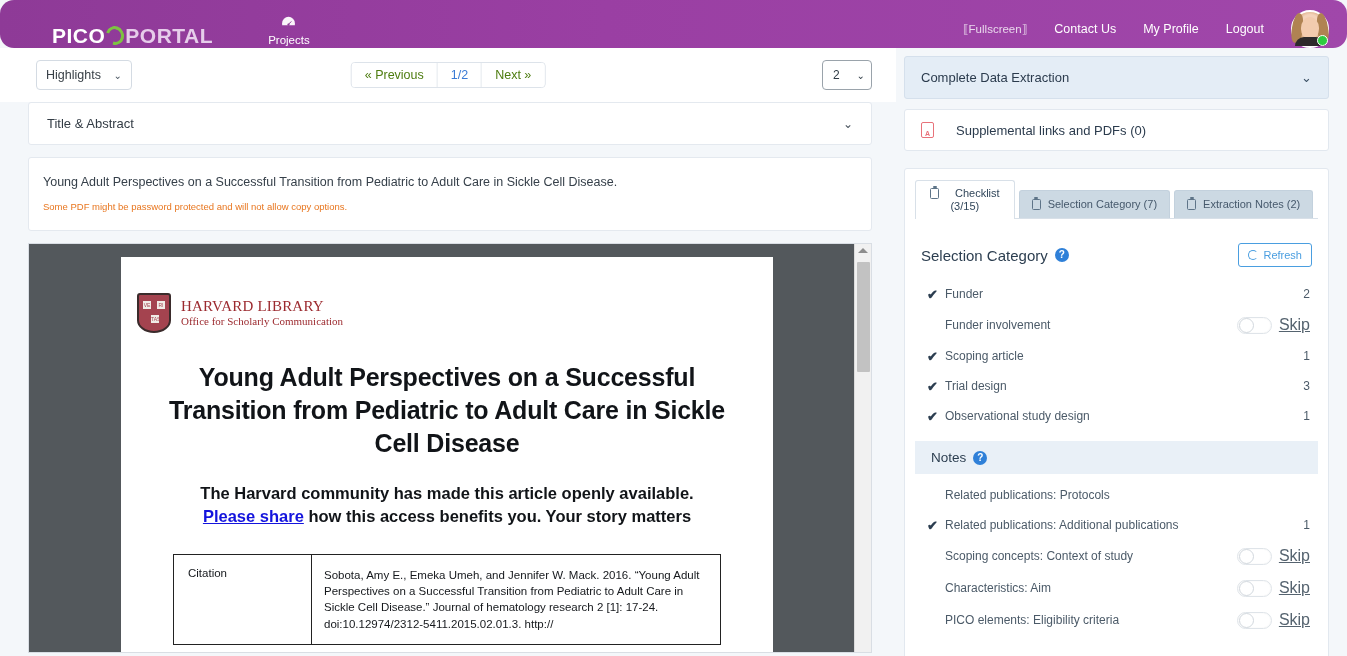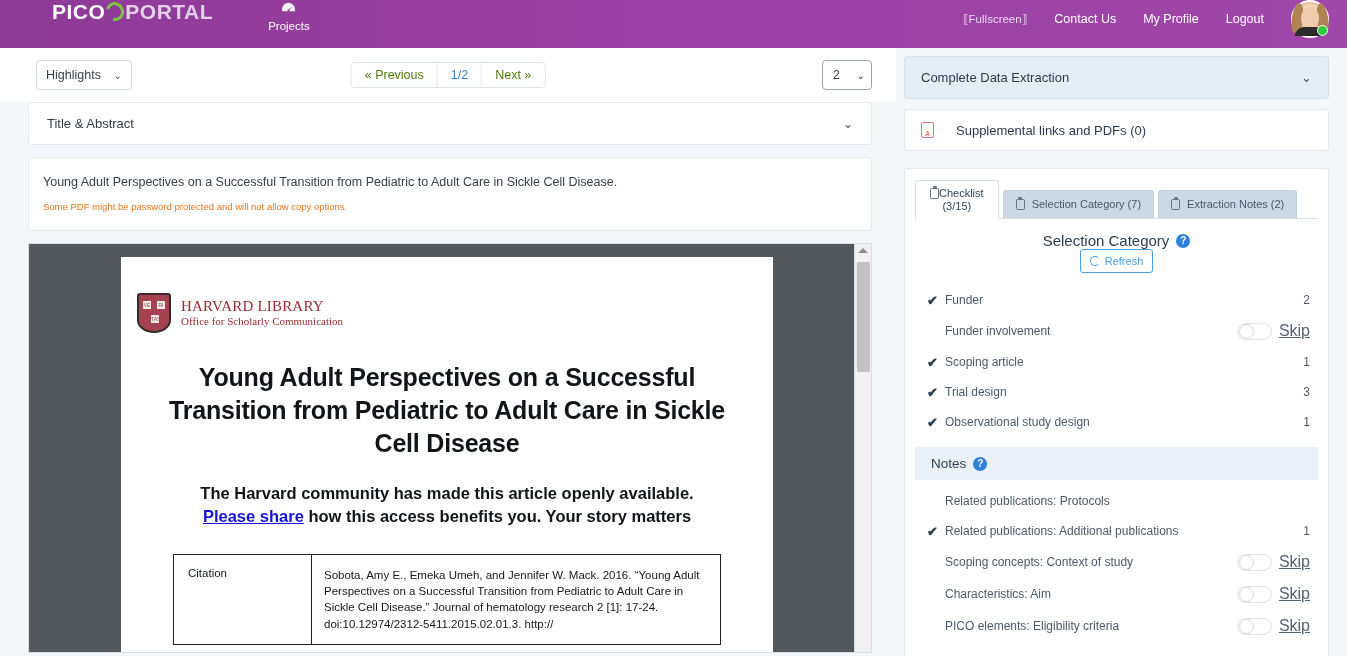--- a/index.html
+++ b/index.html
@@ -8,23 +8,24 @@
     width: 1347px; height: 656px;
     overflow: hidden;
     font-family: "Liberation Sans", sans-serif;
     background: #f4f7fa;
   }
 
   
   .topbar {
     height: 48px;
     background: linear-gradient(90deg, #8e3a97 0%, #9a3fa3 45%, #a047aa 100%);
-    display: flex; align-items: flex-start;
+    display: flex; align-items: flex-end;
     position: relative;
     padding: 0 10px 0 0;
+    border-radius: 14px;
   }
   .brand {
     display: flex; align-items: center;
     margin-left: 52px;
     letter-spacing: 0.5px;
   }
   .brand-pico {
     color: #ffffff; font-weight: bold; font-size: 21px;
     letter-spacing: 0.5px;
   }
@@ -255,33 +256,32 @@
     padding: 7px 12px 8px 12px; font-size: 11px; color: #46596c;
     background: #ccd9e3; border: 1px solid #c3d1dd; border-bottom: none;
     border-radius: 3px 3px 0 0; margin-right: 4px; cursor: pointer;
     display: flex; align-items: center; gap: 7px; white-space: nowrap;
   }
   .tab.active {
     background: #ffffff; border-color: #d8e0e8; color: #31465a;
     flex-direction: column; gap: 1px; align-items: center; padding: 6px 14px 7px 14px;
     position: relative; top: 1px;
   }
-  .tab.active .trow { display: flex; align-items: center; gap: 0; }
+  .tab.active .trow { display: flex; align-items: center; gap: 16px; }
   .clip-icon {
     width: 9px; height: 11px; border: 1.4px solid #5e7488; border-radius: 1.5px;
     position: relative; flex: 0 0 auto;
   }
   .clip-icon::before {
     content: ""; position: absolute; left: 1.5px; top: -2.6px;
     width: 4px; height: 2.4px; background: #5e7488; border-radius: 1px;
   }
   .sec-head {
     display: flex; align-items: center; justify-content: space-between;
-    padding: 13px 6px 12px 6px;
-    flex-direction: column;
+    padding: 24px 6px 12px 6px;
   }
   .sec-title { font-size: 15px; color: #2c3e50; display: flex; align-items: center; gap: 7px; }
   .help-icon {
     width: 14px; height: 14px; border-radius: 50%; background: #2f80d8;
     color: #fff; font-size: 10px; font-weight: bold; text-align: center;
     line-height: 14px; flex: 0 0 auto;
   }
   .refresh-btn {
     border: 1px solid #4a9ee0; border-radius: 3px; background: #fff;
     color: #4a9ee0; font-size: 11px; padding: 5px 9px;

